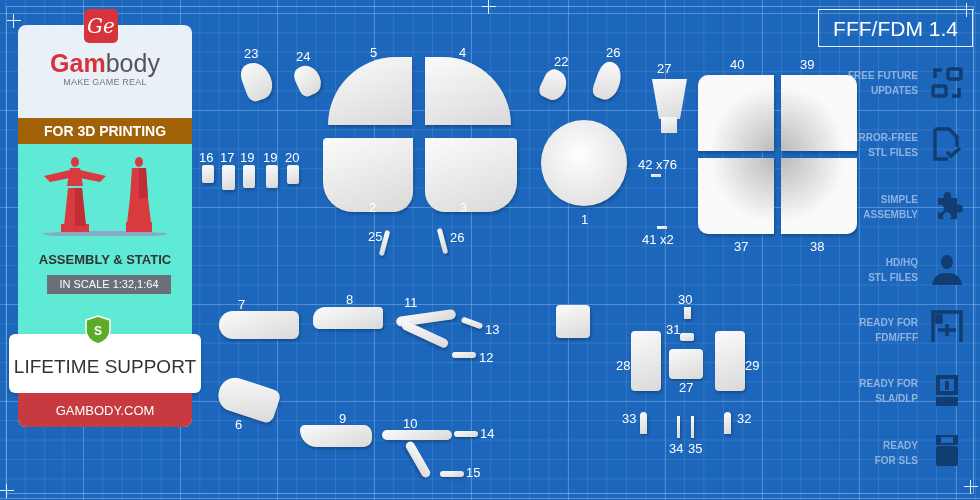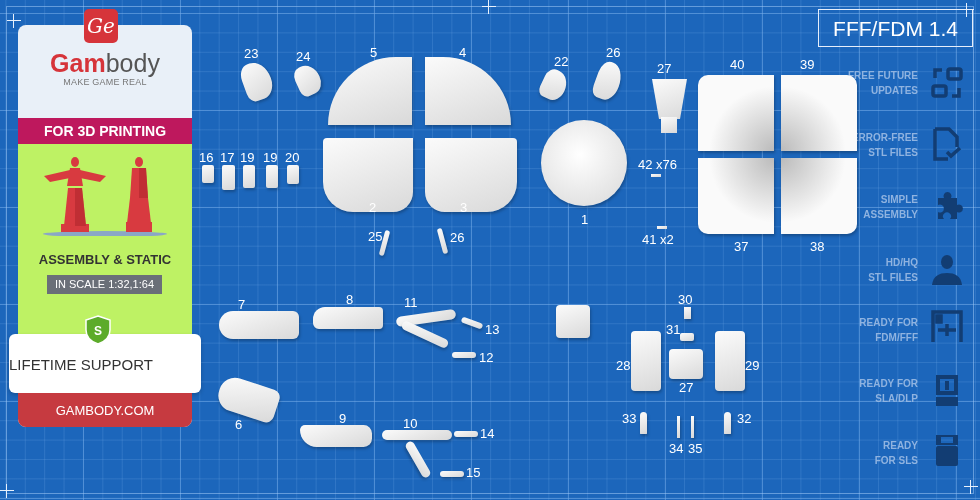--- a/index.html
+++ b/index.html
@@ -20,28 +20,28 @@
 .cross:before{left:6px;top:0;width:1px;height:14px}
 .cross:after{top:6px;left:0;height:1px;width:14px}
 
 
 .card{position:absolute;left:18px;top:25px;width:174px;height:402px;background:#e9f0f8;border-radius:8px;overflow:visible}
 .card .logo-badge{position:absolute;left:66px;top:-16px;width:34px;height:34px;background:#d6343a;border-radius:5px;color:#fff;font:italic 20px "DejaVu Serif",serif;text-align:center;line-height:34px}
 .brand{position:absolute;top:24px;left:0;right:0;text-align:center;font-size:25px;color:#555}
 .brand b{color:#d6343a;font-weight:700}
 .tagline{position:absolute;top:52px;left:0;right:0;text-align:center;font-size:9px;color:#777;letter-spacing:.2px}
 .prem{position:absolute;top:70px;left:0;right:0;text-align:center;font-size:15px;color:#333}
-.forp{position:absolute;top:93px;left:0;right:0;height:26px;background:#be185d;color:#fff;font-weight:700;font-size:14px;text-align:center;line-height:26px}
-.fig-area{position:absolute;top:119px;left:0;right:0;height:210px;background:#bef264}
+.forp{position:absolute;top:93px;left:0;right:0;height:26px;background:#a16207;color:#fff;font-weight:700;font-size:14px;text-align:center;line-height:26px}
+.fig-area{position:absolute;top:119px;left:0;right:0;height:210px;background:#5eead4}
 .figs{position:absolute;top:12px;left:22px;width:130px;height:80px}
 .asm{position:absolute;top:108px;left:0;right:0;text-align:center;font-weight:700;font-size:13px;color:#333}
-.scale{position:absolute;top:131px;left:29px;width:115px;height:19px;background:#6a6f78;color:#fff;font-size:11px;text-align:center;line-height:19px}
+.scale{position:absolute;top:131px;left:29px;width:124px;height:19px;background:#6a6f78;color:#fff;font-size:11px;text-align:center;line-height:19px}
 .support{position:absolute;left:-9px;top:309px;width:192px;height:59px;background:#fff;border-radius:6px;box-shadow:0 2px 4px rgba(0,0,0,.2)}
 .shield{position:absolute;left:76px;top:-19px;width:26px;height:30px}
-.sup1{position:absolute;top:22px;left:0;right:0;text-align:left;font-size:15px;color:#333}
+.sup1{position:absolute;top:22px;left:0;right:0;text-align:center;font-size:19px;color:#333}
 .sup2{position:absolute;top:39px;left:0;right:0;text-align:center;font-size:11px;color:#aaa}
 .gcom{position:absolute;left:0;top:368px;width:174px;height:34px;background:#c63a40;border-radius:0 0 8px 8px;color:#fff;text-align:center;font-size:13px;line-height:36px}
 
 
 .ver{position:absolute;left:818px;top:9px;width:155px;height:38px;border:1px solid #e6eefb;color:#fff;font-size:21px;text-align:center;line-height:38px}
 
 
 .feat{position:absolute;right:62px;width:120px;text-align:right;color:#8fb3e0;font-weight:700;font-size:10px;line-height:15px}
 .ficon{position:absolute;left:930px;width:34px;height:34px}
 

